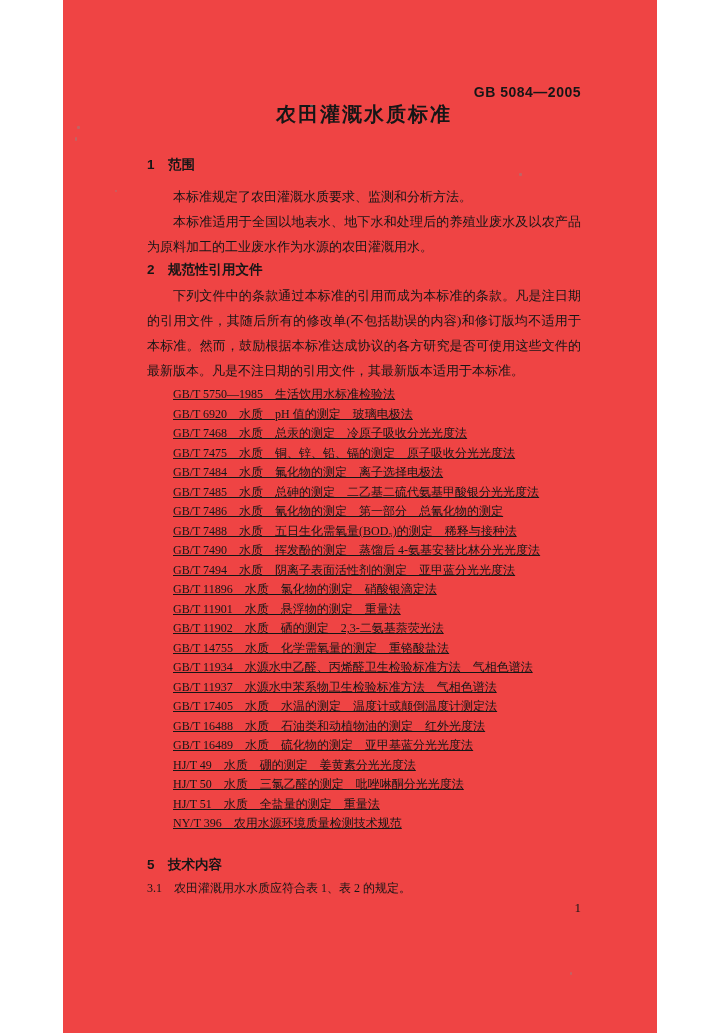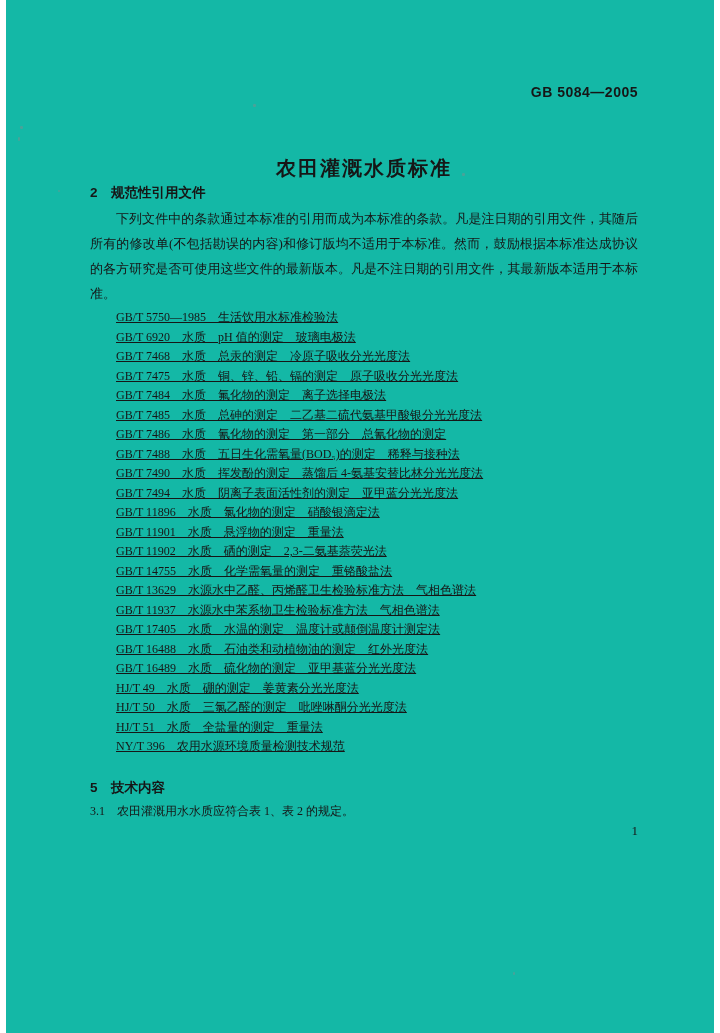--- a/index.html
+++ b/index.html
@@ -2,40 +2,39 @@
 <html lang="zh"><head>
 <meta charset="utf-8">
 <style>
   html, body {
     margin: 0;
     padding: 0;
     background: #ffffff;
   }
   .page {
     position: relative;
-    width: 708px;
+    width: 594px;
     height: 1033px;
     margin: 0 auto;
-    background: #14b8a6;
+    background: #ef4444;
     box-sizing: border-box;
     padding: 84px 76px 0 84px;
     overflow: hidden;
     color: #161616;
     font-family: "Liberation Serif", "DejaVu Serif", serif;
   }
   .doc-number {
     text-align: right;
     font-family: "Liberation Sans", "DejaVu Sans", sans-serif;
     font-weight: bold;
     font-size: 14px;
     line-height: 16px;
     letter-spacing: 0.5px;
   }
   .doc-title {
-    margin-top: 54px;
     text-align: center;
     font-family: "Liberation Sans", "DejaVu Sans", sans-serif;
     font-weight: bold;
     font-size: 20px;
     line-height: 28px;
     letter-spacing: 2px;
   }
   .sec-heading {
     font-family: "Liberation Sans", "DejaVu Sans", sans-serif;
     font-weight: bold;
@@ -91,40 +90,45 @@
 </style>
 </head>
 <body>
 
 <div class="page">
 
   <div class="doc-number">GB 5084—2005</div>
 
   <div class="doc-title">农田灌溉水质标准</div>
 
+  <div>
+    <div class="sec-heading h1">1　范围</div>
+    <div class="para para-group-1">本标准规定了农田灌溉水质要求、监测和分析方法。</div>
+    <div class="para">本标准适用于全国以地表水、地下水和处理后的养殖业废水及以农产品为原料加工的工业废水作为水源的农田灌溉用水。</div>
+  </div>
 
   <div>
     <div class="sec-heading h2">2　规范性引用文件</div>
     <div class="para para-group-2">下列文件中的条款通过本标准的引用而成为本标准的条款。凡是注日期的引用文件，其随后所有的修改单(不包括勘误的内容)和修订版均不适用于本标准。然而，鼓励根据本标准达成协议的各方研究是否可使用这些文件的最新版本。凡是不注日期的引用文件，其最新版本适用于本标准。</div>
     <div class="references">
         <div class="ref">GB/T 5750—1985　生活饮用水标准检验法</div>
         <div class="ref">GB/T 6920　水质　pH 值的测定　玻璃电极法</div>
         <div class="ref">GB/T 7468　水质　总汞的测定　冷原子吸收分光光度法</div>
         <div class="ref">GB/T 7475　水质　铜、锌、铅、镉的测定　原子吸收分光光度法</div>
         <div class="ref">GB/T 7484　水质　氟化物的测定　离子选择电极法</div>
         <div class="ref">GB/T 7485　水质　总砷的测定　二乙基二硫代氨基甲酸银分光光度法</div>
         <div class="ref">GB/T 7486　水质　氰化物的测定　第一部分　总氰化物的测定</div>
         <div class="ref">GB/T 7488　水质　五日生化需氧量(BOD₅)的测定　稀释与接种法</div>
         <div class="ref">GB/T 7490　水质　挥发酚的测定　蒸馏后 4-氨基安替比林分光光度法</div>
         <div class="ref">GB/T 7494　水质　阴离子表面活性剂的测定　亚甲蓝分光光度法</div>
         <div class="ref">GB/T 11896　水质　氯化物的测定　硝酸银滴定法</div>
         <div class="ref">GB/T 11901　水质　悬浮物的测定　重量法</div>
         <div class="ref">GB/T 11902　水质　硒的测定　2,3-二氨基萘荧光法</div>
         <div class="ref">GB/T 14755　水质　化学需氧量的测定　重铬酸盐法</div>
-        <div class="ref">GB/T 13629　水源水中乙醛、丙烯醛卫生检验标准方法　气相色谱法</div>
+        <div class="ref">GB/T 11934　水源水中乙醛、丙烯醛卫生检验标准方法　气相色谱法</div>
         <div class="ref">GB/T 11937　水源水中苯系物卫生检验标准方法　气相色谱法</div>
         <div class="ref">GB/T 17405　水质　水温的测定　温度计或颠倒温度计测定法</div>
         <div class="ref">GB/T 16488　水质　石油类和动植物油的测定　红外光度法</div>
         <div class="ref">GB/T 16489　水质　硫化物的测定　亚甲基蓝分光光度法</div>
         <div class="ref">HJ/T 49　水质　硼的测定　姜黄素分光光度法</div>
         <div class="ref">HJ/T 50　水质　三氯乙醛的测定　吡唑啉酮分光光度法</div>
         <div class="ref">HJ/T 51　水质　全盐量的测定　重量法</div>
         <div class="ref">NY/T 396　农用水源环境质量检测技术规范</div>
       </div>
   </div>

